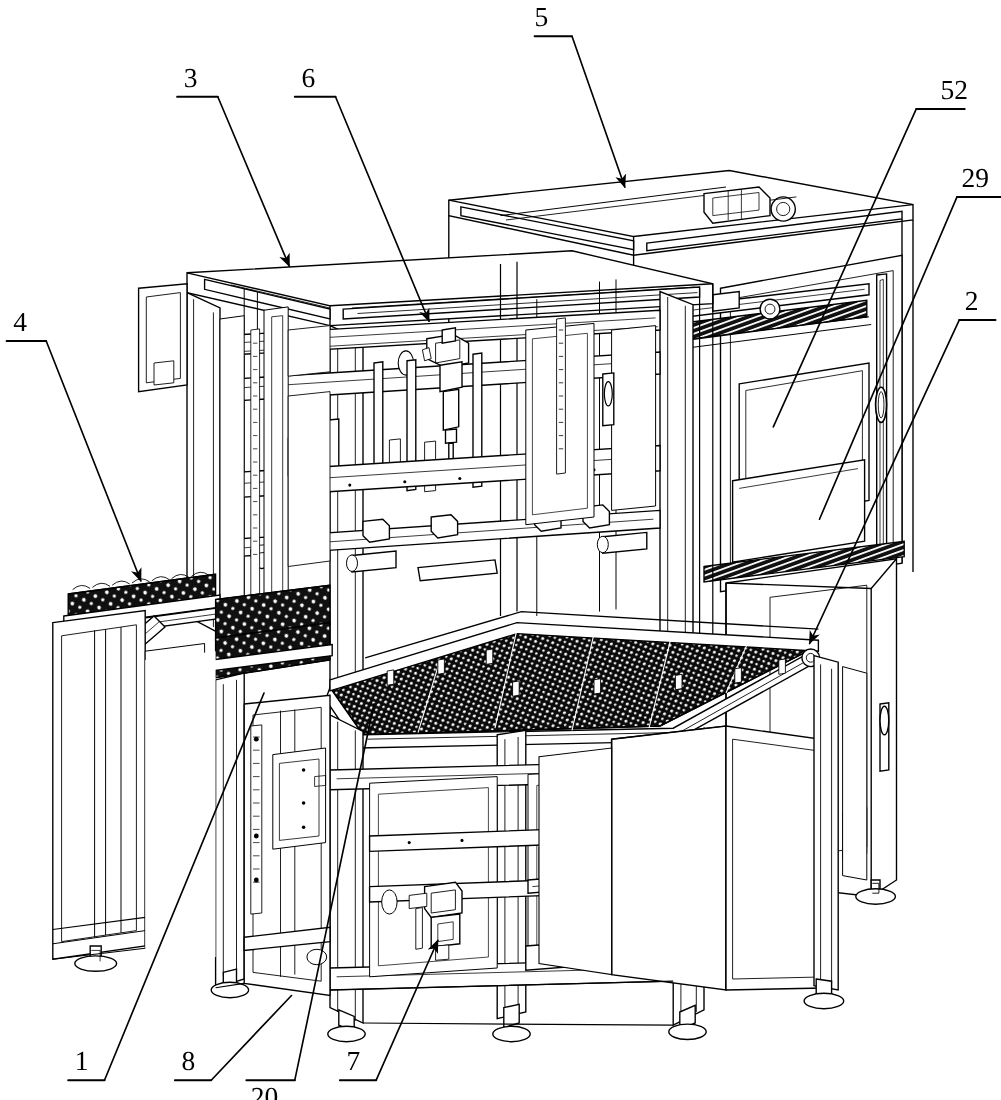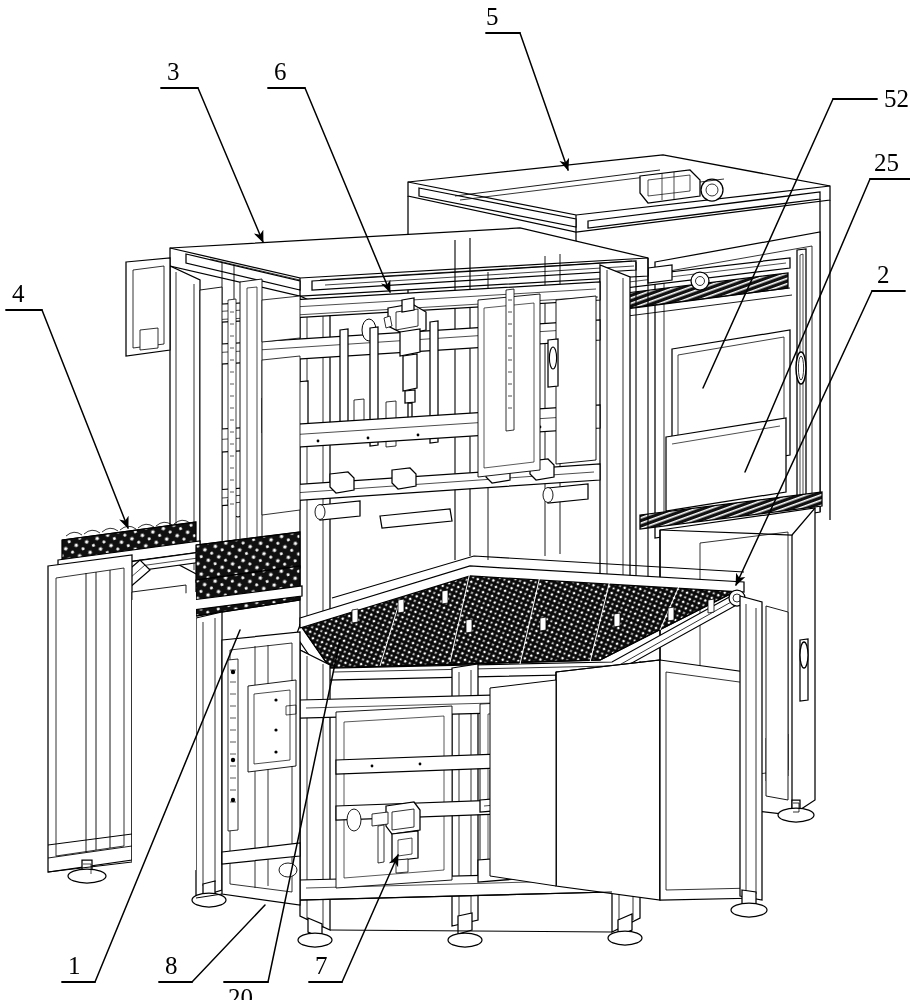--- a/index.html
+++ b/index.html
@@ -487,22 +487,22 @@
         <path d="M268,982 L340,640" stroke-width="1.5"></path>
         <line x1="309" y1="982" x2="342" y2="982" stroke-width="1.8"></line>
         <path d="M342,982 L398,855" stroke-width="1.5" marker-end="url(#arrowHead)"></path>
       </g>
   </svg>
 
   <div id="callout-layer">
       <div class="callout-label" style="left: 486px; top: 4px;">5</div>
       <div class="callout-label" style="left: 167px; top: 59px;">3</div>
       <div class="callout-label" style="left: 274px; top: 59px;">6</div>
-      <div class="callout-label" style="left: 884px; top: 70px; margin-top: 16px;">52</div>
-      <div class="callout-label" style="left: 874px; top: 150px;">25</div>
+      <div class="callout-label" style="left: 855px; top: 70px;">52</div>
+      <div class="callout-label" style="left: 874px; top: 150px;">29</div>
       <div class="callout-label" style="left: 877px; top: 262px;">2</div>
       <div class="callout-label" style="left: 12px; top: 281px;">4</div>
       <div class="callout-label" style="left: 68px; top: 953px;">1</div>
       <div class="callout-label" style="left: 165px; top: 953px;">8</div>
       <div class="callout-label" style="left: 228px; top: 953px; margin-top: 32px;">20</div>
       <div class="callout-label" style="left: 315px; top: 953px;">7</div>
     </div>
 
 </div>
 

